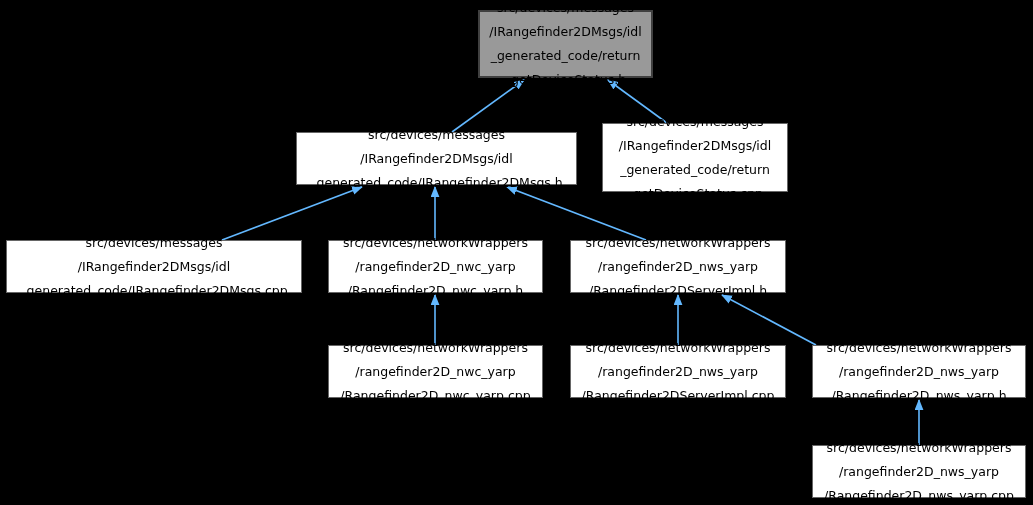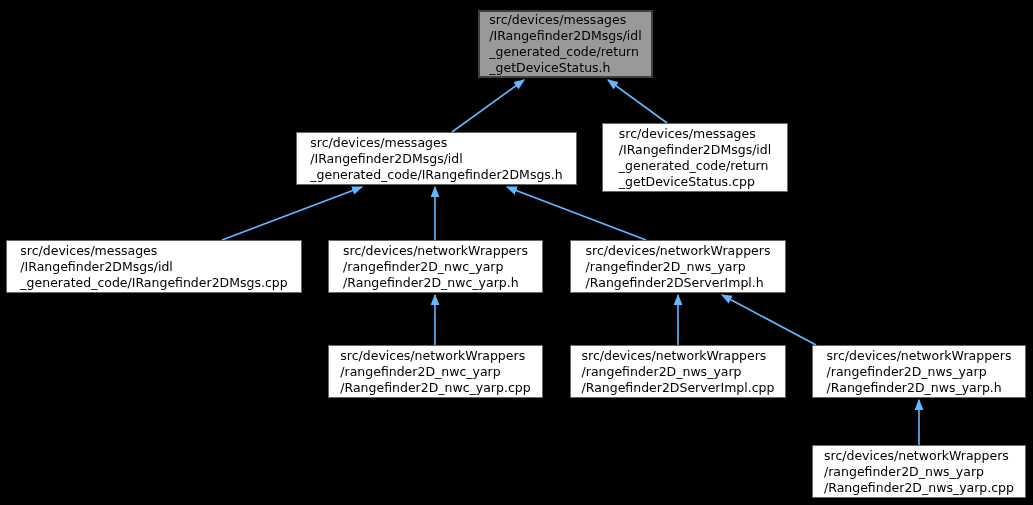--- a/index.html
+++ b/index.html
@@ -10,23 +10,23 @@
   #canvas{
     position:relative;width:1033px;height:505px;background:var(--bg);
     font-family:"DejaVu Sans","Liberation Sans",sans-serif;overflow:hidden;
   }
   #edges{position:absolute;left:0;top:0;width:1033px;height:505px;}
   #edges line{stroke:var(--edge);stroke-width:1.6px;}
   #edges .arrowhead{fill:var(--edge);}
   .node{
     position:absolute;box-sizing:border-box;
     background:var(--node-fill);border:1.5px solid var(--node-border);
-    color:var(--text);font-size:12.5px;line-height:16px;
+    color:var(--text);font-size:12.5px;line-height:24px;
     display:flex;align-items:center;justify-content:center;
-    white-space:pre-line;padding:1px 20px;
+    text-align:center;white-space:pre-line;padding:1px 20px;
     cursor:pointer;
   }
   .node.highlight{
     background:var(--hl-fill);border:2px solid var(--hl-border);cursor:default;
   }
 </style>
 </head>
 <body>
 
 <div id="canvas">

